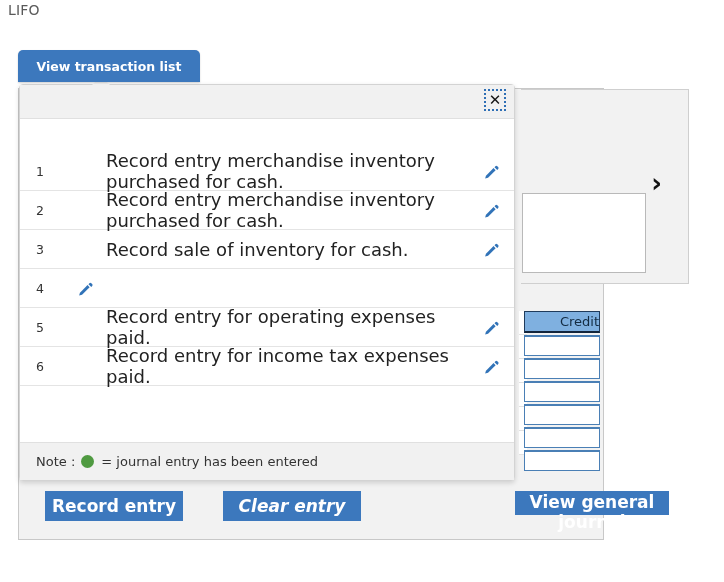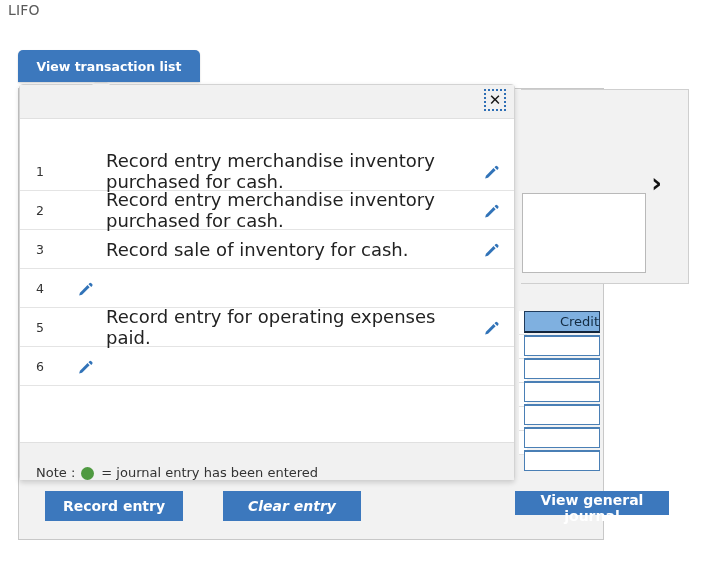--- a/index.html
+++ b/index.html
@@ -119,21 +119,21 @@
     background: #ffffff;
   }
 
   
   .btn {
     background: #3c78bd;
     color: #ffffff;
     border: none;
     font-family: "DejaVu Sans", "Liberation Sans", sans-serif;
     font-weight: bold;
-    font-size: 14px;
+    font-size: 17px;
     cursor: pointer;
     box-sizing: border-box;
   }
 
   .btn-record {
     position: absolute;
     left: 26px;
     top: 402px;
     width: 138px;
     height: 30px;
@@ -284,21 +284,21 @@
 
   .popup-footer {
     position: absolute;
     left: 0;
     right: 0;
     bottom: 0;
     height: 38px;
     background: #f1f1f1;
     border-top: 1px solid #e0e0e0;
     display: flex;
-    align-items: flex-end;
+    align-items: center;
     padding-left: 16px;
     box-sizing: border-box;
     font-size: 13px;
     color: #333333;
   }
   .note-dot {
     display: inline-block;
     width: 13px;
     height: 13px;
     border-radius: 50%;
@@ -394,20 +394,21 @@
           <div class="txn-text">Record entry for operating expenses paid.</div>
           <div class="txn-edit">
             <svg class="pencil" viewBox="0 0 24 24" aria-hidden="true">
               <path d="M20.2 4.6a1.9 1.9 0 0 0-2.7 0l-1.3 1.3 3.9 3.9 1.3-1.3a1.9 1.9 0 0 0 0-2.7l-1.2-1.2z" fill="#3173b8"></path>
               <path d="M14.9 7.2 4.2 17.9 3 22l4.1-1.2L17.8 10.1 14.9 7.2z" fill="#3173b8"></path>
             </svg>
           </div>
         </div>
         <div class="txn-row">
           <div class="txn-num">6</div>
+          <div class="txn-text">Record entry for income tax expenses paid.</div>
           <div class="txn-edit">
             <svg class="pencil" viewBox="0 0 24 24" aria-hidden="true">
               <path d="M20.2 4.6a1.9 1.9 0 0 0-2.7 0l-1.3 1.3 3.9 3.9 1.3-1.3a1.9 1.9 0 0 0 0-2.7l-1.2-1.2z" fill="#3173b8"></path>
               <path d="M14.9 7.2 4.2 17.9 3 22l4.1-1.2L17.8 10.1 14.9 7.2z" fill="#3173b8"></path>
             </svg>
           </div>
         </div>
       </div>
   </div>
 

